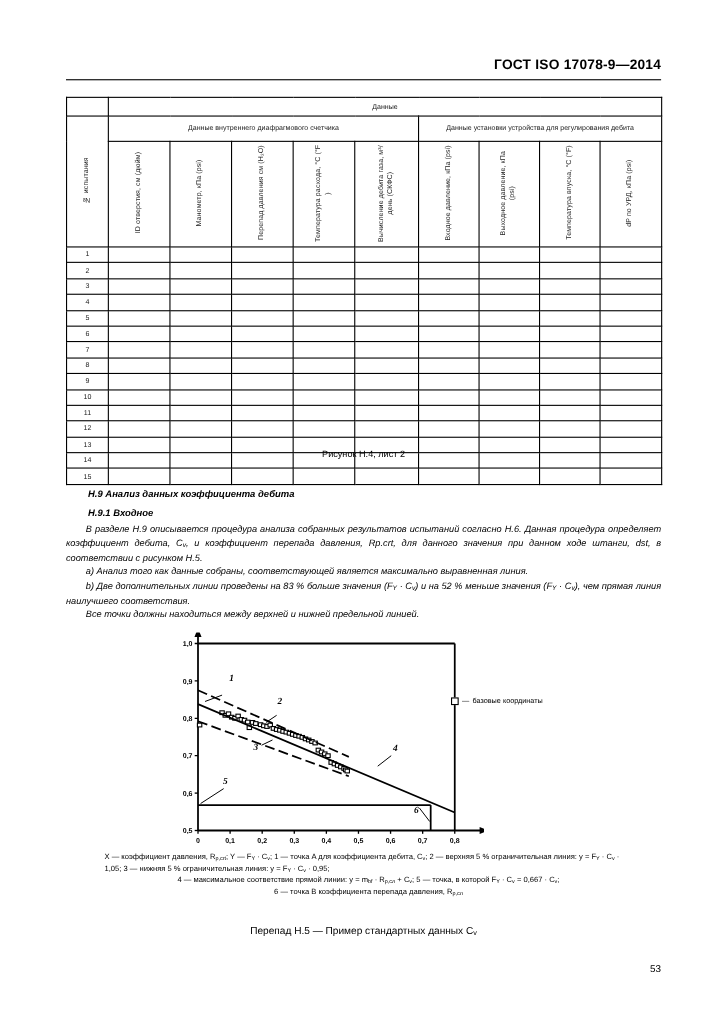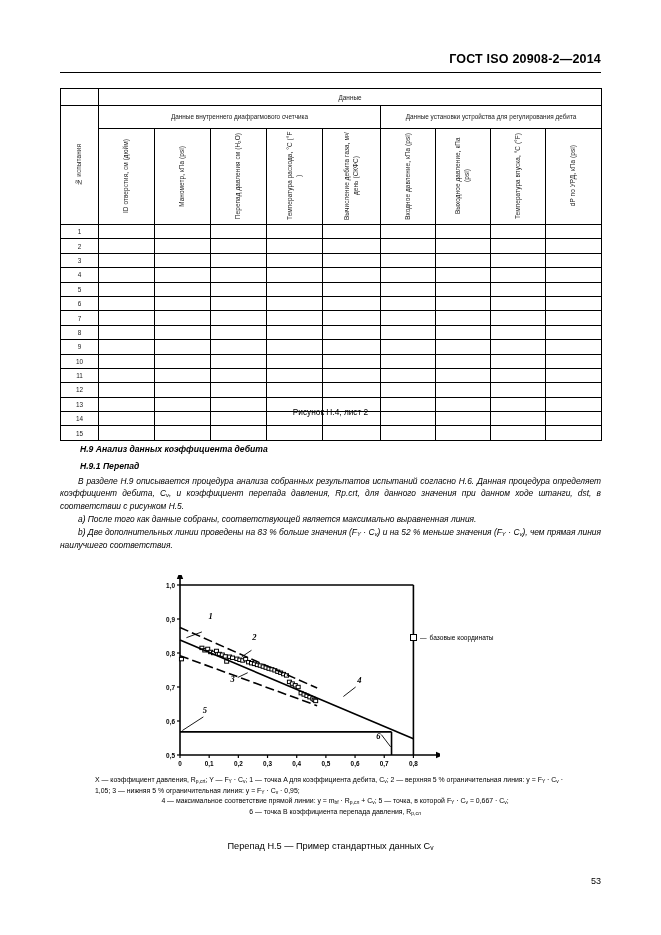--- a/index.html
+++ b/index.html
@@ -87,21 +87,21 @@
   }
   .pageno{
     position:absolute;right:60px;top:876px;font-size:9px;margin-left:24px;
   }
 </style>
 </head>
 <body>
 
 <div class="page">
 
-  <div class="doc-header">ГОСТ ISO 20908-2—2014</div>
+  <div class="doc-header">ГОСТ ISO 17078-9—2014</div>
   <div class="header-rule"></div>
 
   <div class="tbl-wrap">
     <table class="grid">
       <colgroup>
         <col style="width:38px">
           <col style="width:56px">
           <col style="width:56px">
         <col style="width:56px">
           <col style="width:56px">
@@ -316,34 +316,37 @@
             <td class="rowcell"></td>
             <td class="rowcell"></td>
           </tr>
         </tbody>
     </table>
   </div>
 
   <div class="fig-cap" style="top:407px">Рисунок Н.4, лист 2</div>
 
   <div class="txt h-bold" style="top:443px;left:80px;width:521px">Н.9 Анализ данных коэффициента дебита</div>
-  <div class="txt h-bold" style="top:460px;left:80px;width:521px">Н.9.1 Перепад</div>
+  <div class="txt h-bold" style="top:460px;left:80px;width:521px">Н.9.1 Входное</div>
 
   <div class="txt" style="top:475px">
     <span style="display:inline-block;width:18px"></span><span>В разделе Н.9 описывается процедура анализа собранных результатов испытаний согласно Н.6. Данная процедура определяет коэффициент дебита, C</span><sub>v</sub><span>, и коэффициент перепада давления, Rp.crt, для данного значения при данном ходе штанги, dst, в соответствии с рисунком Н.5.</span>
   </div>
 
   <div class="txt" style="top:513px">
-    <span style="display:inline-block;width:18px"></span><span>a) После того как данные собраны, соответствующей является максимально выравненная линия.</span>
+    <span style="display:inline-block;width:18px"></span><span>a) Анализ того как данные собраны, соответствующей является максимально выравненная линия.</span>
   </div>
 
   <div class="txt" style="top:526px">
     <span style="display:inline-block;width:18px"></span><span>b) Две дополнительных линии проведены на 83 % больше значения (F</span><sub>Y</sub><span> · C</span><sub>v</sub><span>) и на 52 % меньше значения (F</span><sub>Y</sub><span> · C</span><sub>v</sub><span>), чем прямая линия наилучшего соответствия.</span>
   </div>
 
+  <div class="txt" style="top:552px">
+    <span style="display:inline-block;width:18px"></span><span>Все точки должны находиться между верхней и нижней предельной линией.</span>
+  </div>
 
   <div class="chart-box">
     <svg id="chart-svg" width="290" height="215" viewBox="0 0 290 215">
         <line x1="30" y1="10" x2="263.4117647058824" y2="10" stroke="#000" stroke-width="1.6"></line>
         <line x1="263.4117647058824" y1="10" x2="263.4117647058824" y2="180" stroke="#000" stroke-width="1.6"></line>
         <line x1="30" y1="180" x2="30" y2="1" stroke="#000" stroke-width="1.6"></line>
         <polygon points="30,-4 26.8,4 33.2,4" fill="#000"></polygon>
         <line x1="30" y1="180" x2="288" y2="180" stroke="#000" stroke-width="1.6"></line>
         <polygon points="294,180 286,176.8 286,183.2" fill="#000"></polygon>
         <text x="27" y="-2" font-size="7.5" font-weight="bold" text-anchor="end" font-family="&quot;Liberation Sans&quot;, sans-serif">Y</text>

